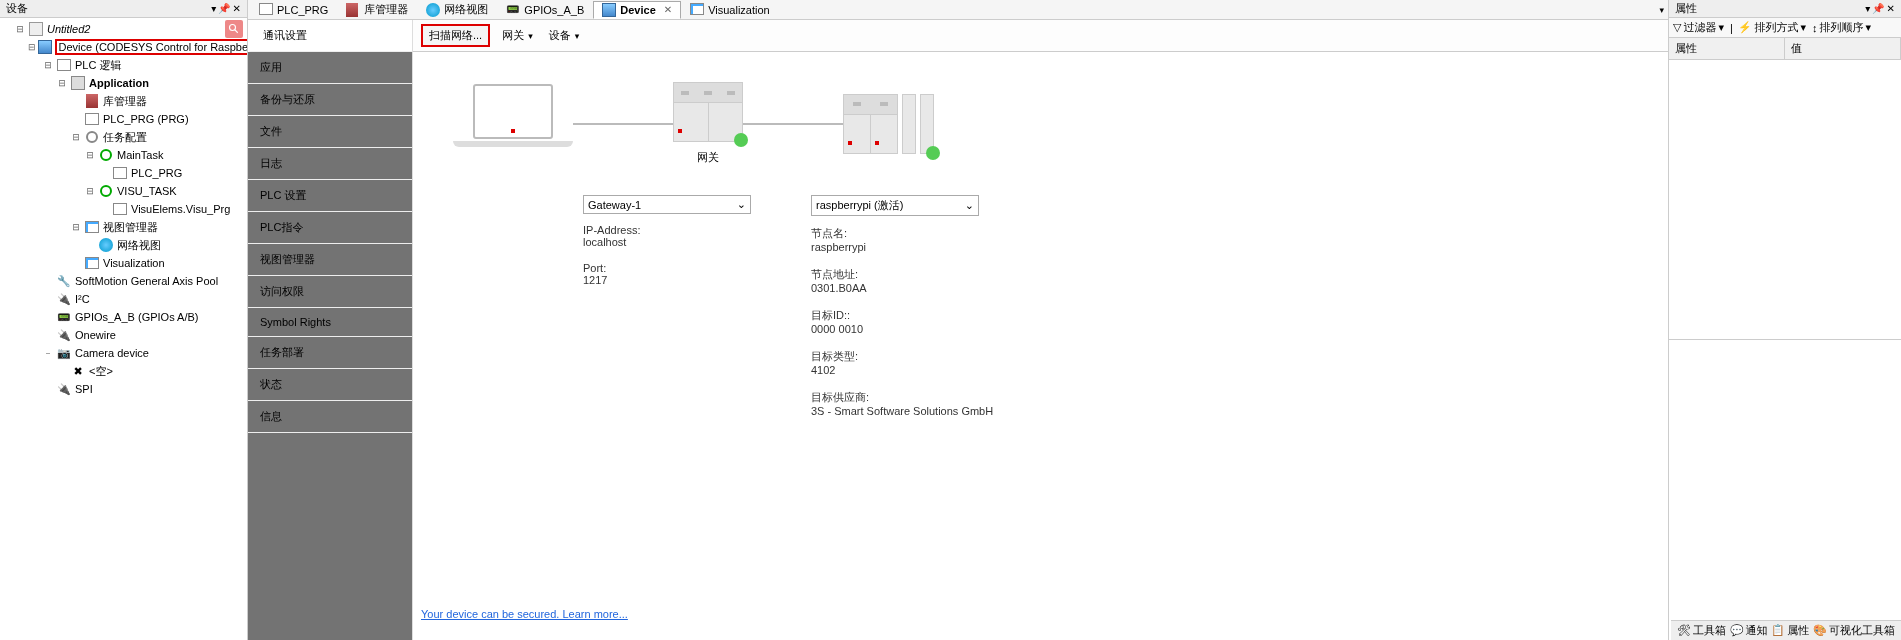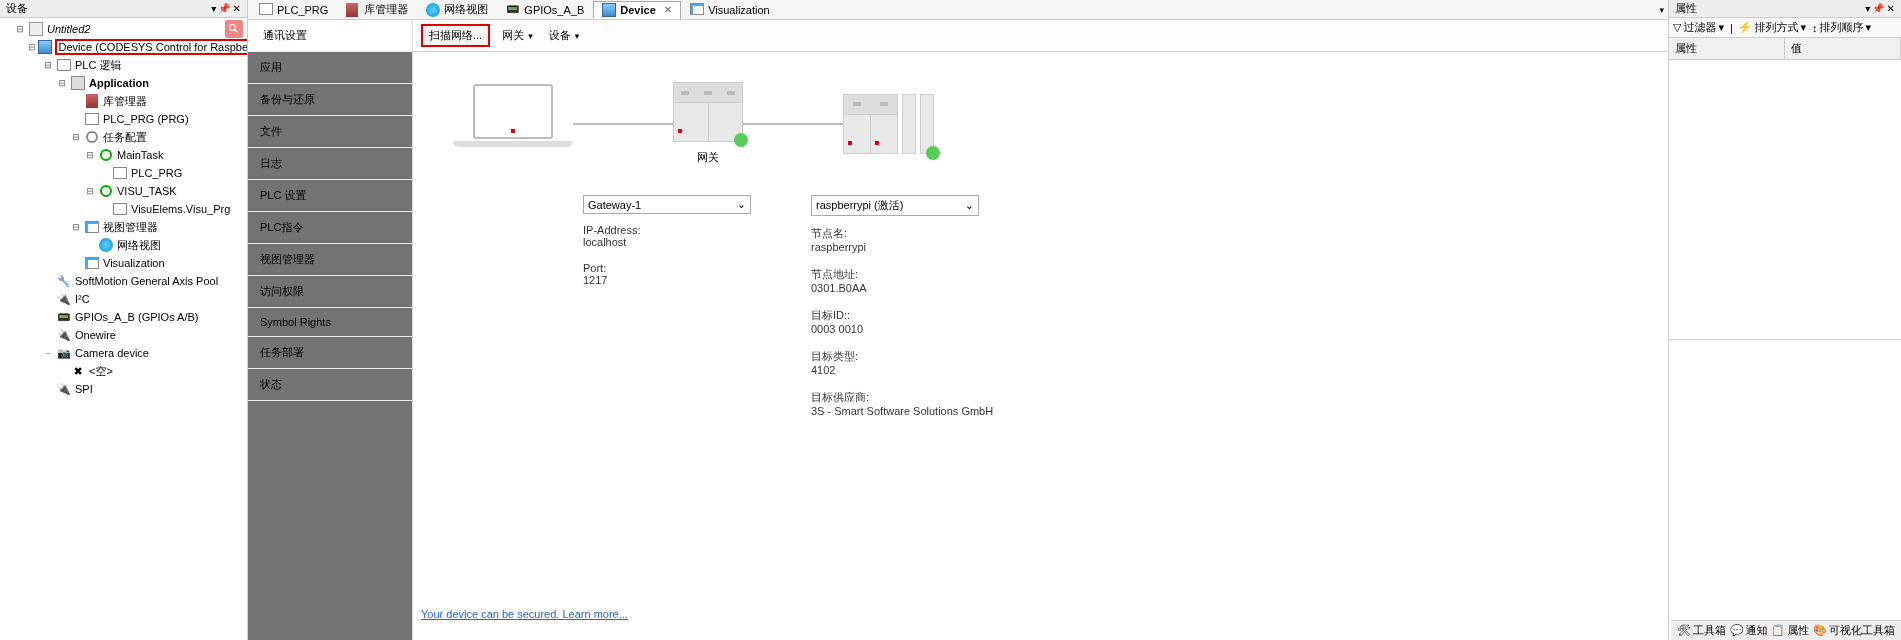--- a/index.html
+++ b/index.html
@@ -301,20 +301,21 @@
       <div class="sidebar-item">备份与还原</div>
       <div class="sidebar-item">文件</div>
       <div class="sidebar-item">日志</div>
       <div class="sidebar-item">PLC 设置</div>
       <div class="sidebar-item">PLC指令</div>
       <div class="sidebar-item">视图管理器</div>
       <div class="sidebar-item">访问权限</div>
       <div class="sidebar-item">Symbol Rights</div>
       <div class="sidebar-item">任务部署</div>
       <div class="sidebar-item">状态</div>
+      <div class="sidebar-item">信息</div>
     </div>
 
     <div class="main-content">
       <div class="toolbar-row">
         <span class="scan-btn">扫描网络...</span>
         <span class="dropdown-btn">
             <span>网关</span>
           </span>
         <span class="dropdown-btn">
             <span>设备</span>
@@ -394,21 +395,21 @@
             <div class="info-group">
                 <div class="info-label">节点名:</div>
                 <div class="info-value">raspberrypi</div>
               </div>
             <div class="info-group">
                 <div class="info-label">节点地址:</div>
                 <div class="info-value">0301.B0AA</div>
               </div>
             <div class="info-group">
                 <div class="info-label">目标ID::</div>
-                <div class="info-value">0003 0010</div>
+                <div class="info-value">0000 0010</div>
               </div>
             <div class="info-group">
                 <div class="info-label">目标类型:</div>
                 <div class="info-value">4102</div>
               </div>
             <div class="info-group">
                 <div class="info-label">目标供应商:</div>
                 <div class="info-value">3S - Smart Software Solutions GmbH</div>
               </div>
           </div>

